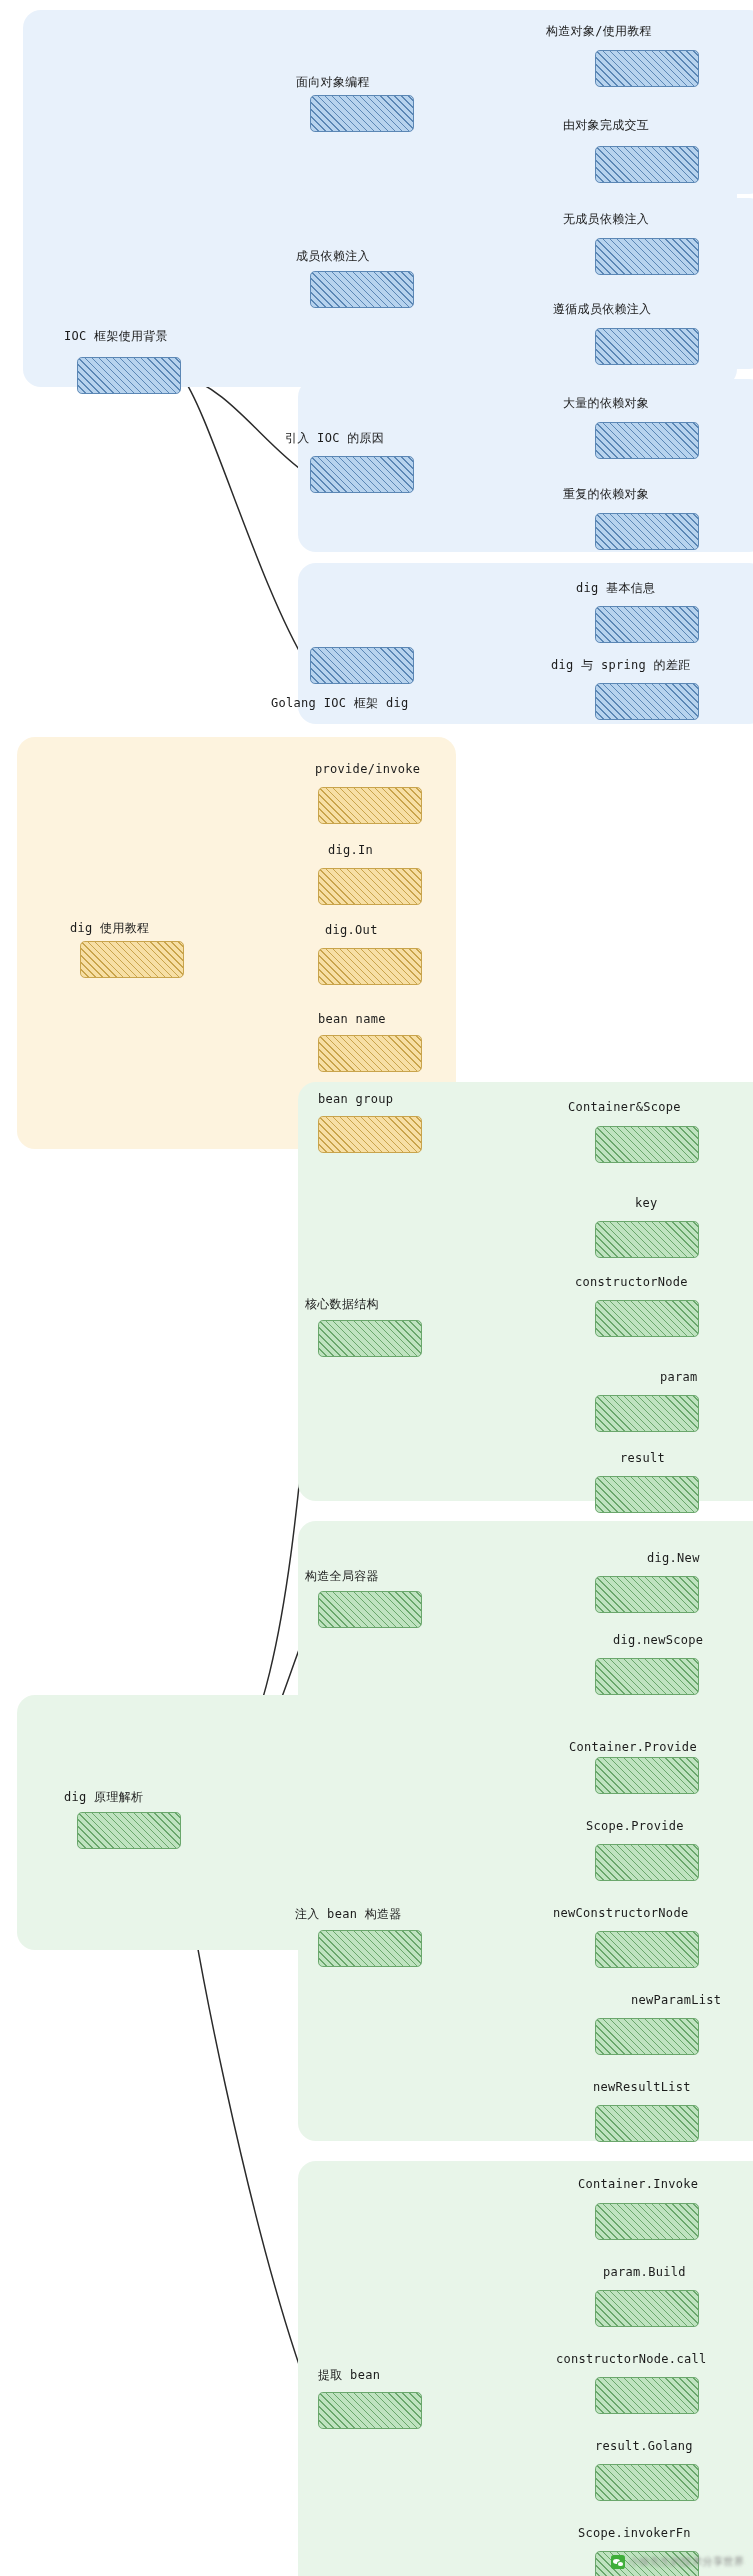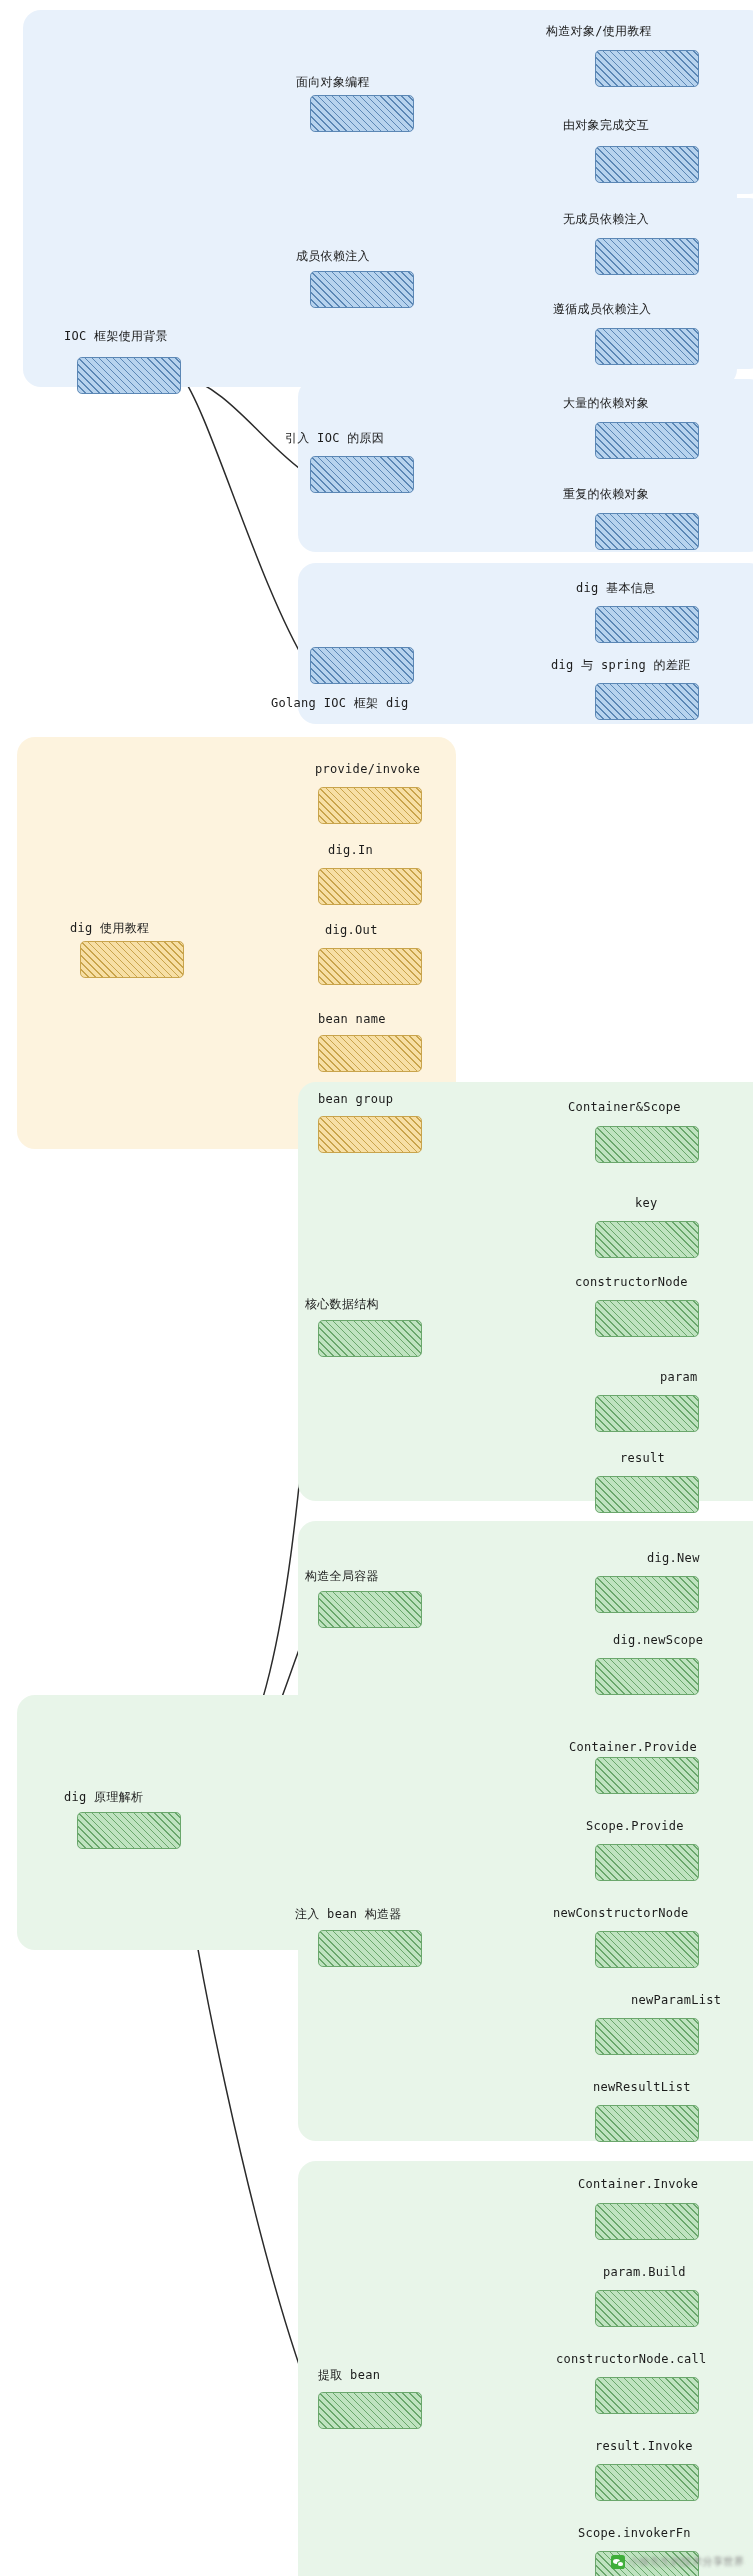--- a/index.html
+++ b/index.html
@@ -273,21 +273,21 @@
       </div>
       <div class="node">
         <div class="lbl" style="left: 603px; top: 2265px;">param.Build</div>
         <div class="box" style="left: 595px; top: 2290px; width: 104px; height: 37px; border: 1.1px solid rgb(106, 167, 108); background: repeating-linear-gradient(45deg, rgb(106, 167, 108) 0px, rgb(106, 167, 108) 1px, rgb(191, 227, 192) 1px, rgb(191, 227, 192) 4.9px);"></div>
       </div>
       <div class="node">
         <div class="lbl" style="left: 556px; top: 2352px;">constructorNode.call</div>
         <div class="box" style="left: 595px; top: 2377px; width: 104px; height: 37px; border: 1.1px solid rgb(106, 167, 108); background: repeating-linear-gradient(45deg, rgb(106, 167, 108) 0px, rgb(106, 167, 108) 1px, rgb(191, 227, 192) 1px, rgb(191, 227, 192) 4.9px);"></div>
       </div>
       <div class="node">
-        <div class="lbl" style="left: 595px; top: 2439px;">result.Invoke</div>
+        <div class="lbl" style="left: 595px; top: 2439px;">result.Golang</div>
         <div class="box" style="left: 595px; top: 2464px; width: 104px; height: 37px; border: 1.1px solid rgb(106, 167, 108); background: repeating-linear-gradient(45deg, rgb(106, 167, 108) 0px, rgb(106, 167, 108) 1px, rgb(191, 227, 192) 1px, rgb(191, 227, 192) 4.9px);"></div>
       </div>
       <div class="node">
         <div class="lbl" style="left: 578px; top: 2526px;">Scope.invokerFn</div>
         <div class="box" style="left: 595px; top: 2551px; width: 104px; height: 37px; border: 1.1px solid rgb(106, 167, 108); background: repeating-linear-gradient(45deg, rgb(106, 167, 108) 0px, rgb(106, 167, 108) 1px, rgb(191, 227, 192) 1px, rgb(191, 227, 192) 4.9px);"></div>
       </div>
     </div>
   <div class="footer">
     <span class="wx"></span>
     <span class="blur">小徐先生的技术分享世界</span>

